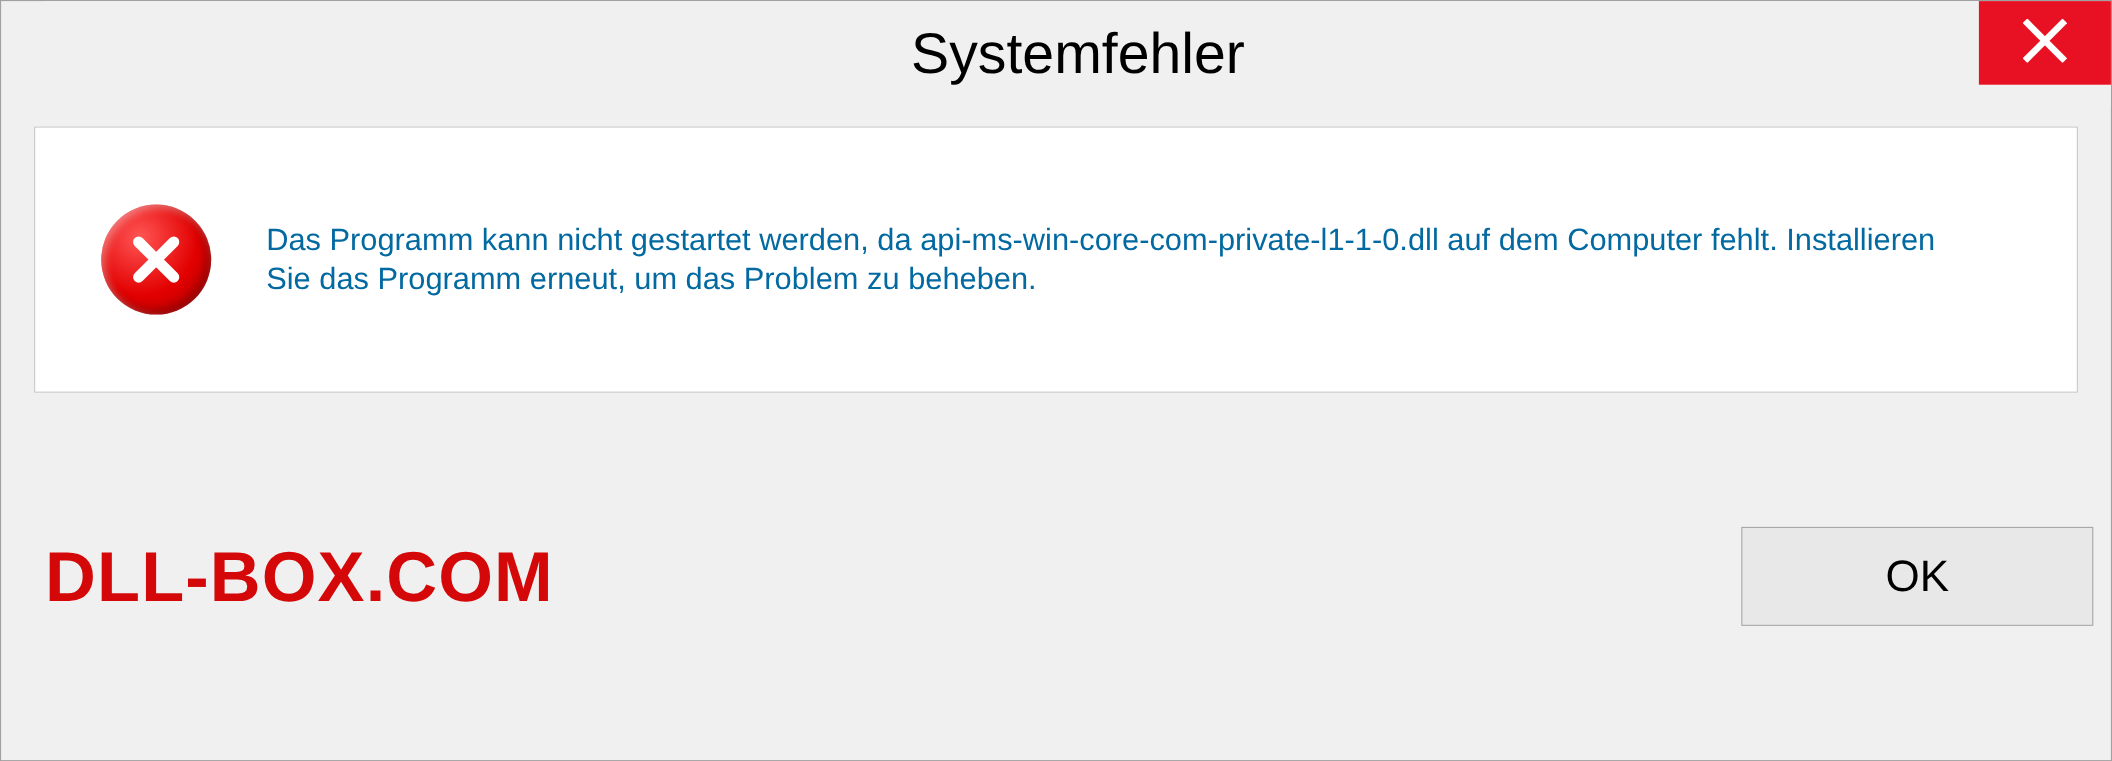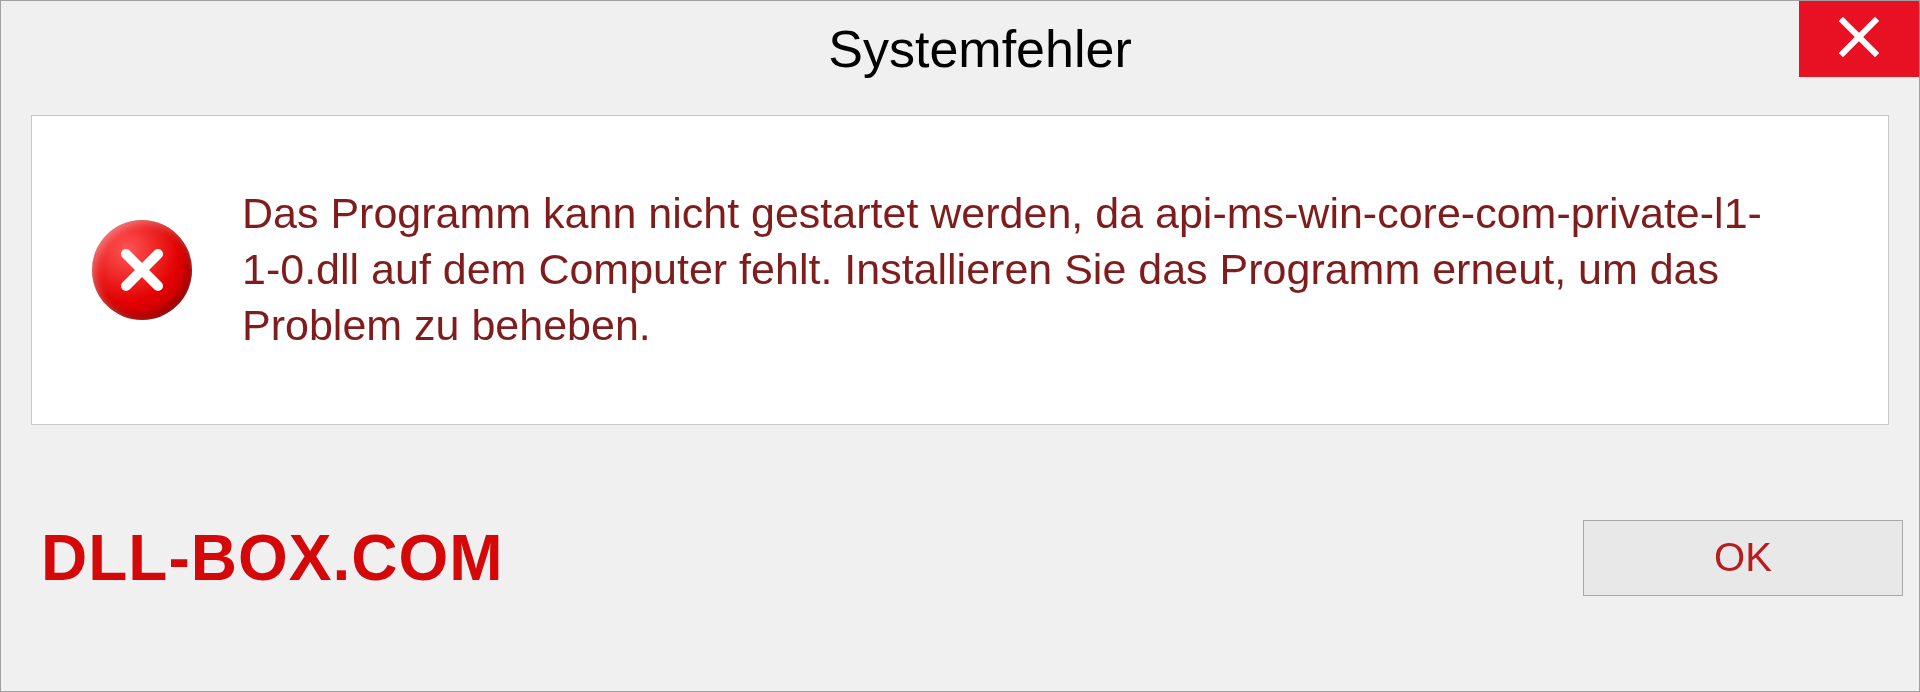--- a/index.html
+++ b/index.html
@@ -77,47 +77,47 @@
       display: flex;
       align-items: center;
       justify-content: center;
       box-shadow: inset 3px 3px 8px rgba(255,255,255,0.4), inset -4px -4px 10px rgba(0,0,0,0.3);
     }
     .error-icon svg {
       width: 52px;
       height: 52px;
     }
     .message-text {
-      font-size: 43px;
+      font-size: 28px;
       line-height: 1.3;
-      color: #7f1d1d;
+      color: #0369a1;
       font-weight: 400;
       max-width: 1550px;
     }
     .footer {
       flex: 1;
       display: flex;
       align-items: center;
       justify-content: space-between;
       padding: 0 16px 0 40px;
     }
     .watermark {
       font-size: 64px;
       font-weight: 900;
       color: #d40808;
       letter-spacing: 1px;
       font-family: Arial, "Helvetica Neue", sans-serif;
     }
     .ok-btn {
       width: 320px;
-      height: 76px;
+      height: 90px;
       background: #e8e8e8;
       border: 1px solid #a8a8a8;
       font-size: 40px;
-      color: #b91c1c;
+      color: #000000;
       cursor: pointer;
       display: flex;
       align-items: center;
       justify-content: center;
       font-family: inherit;
     }
   </style>
 </head>
 <body>
 

